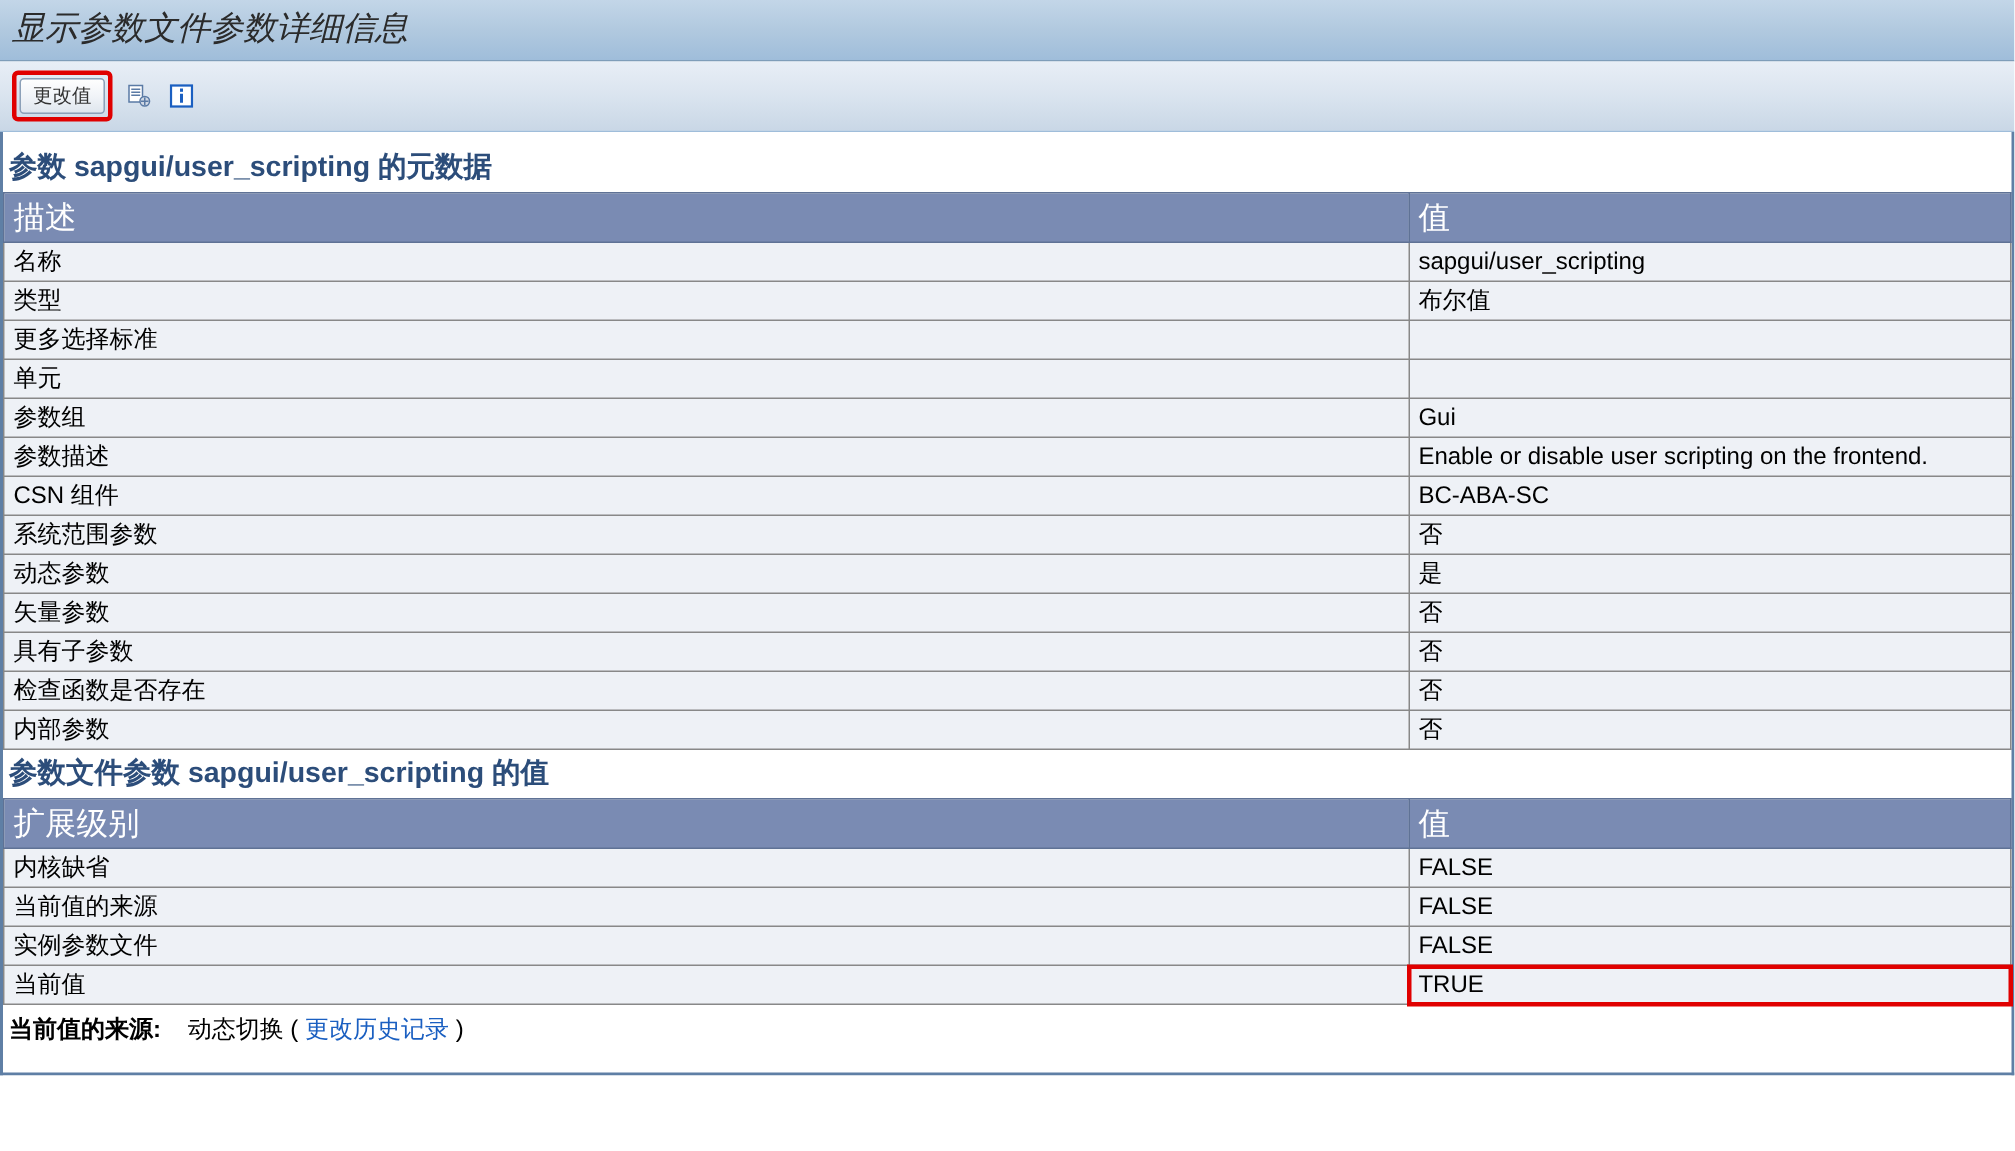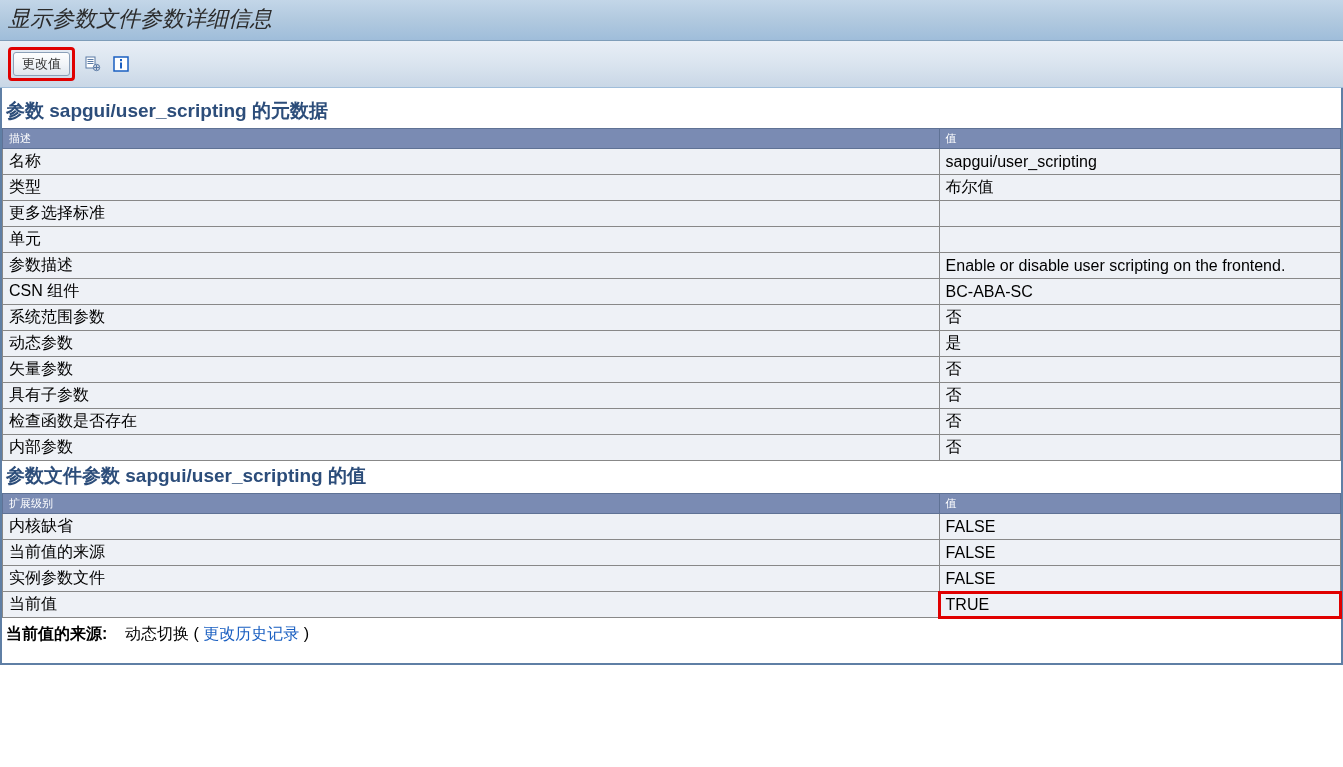--- a/index.html
+++ b/index.html
@@ -70,21 +70,21 @@
   }
   table.data col.col-label { width: 70%; }
   table.data col.col-value { width: 30%;  }
   table.data th {
     background: #7a8bb3;
     color: #ffffff;
     text-align: left;
     font-weight: normal;
     padding: 2px 6px;
     border: 1px solid #5f7295;
-    font-size: 11px;
+    font-size: 21px;
   }
   table.data td {
     border: 1px solid #888888;
     padding: 2px 6px;
     background: #eef1f6;
     font-size: 16px;
     height: 26px;
   }
   table.data td.label {
     font-weight: normal;
@@ -162,20 +162,24 @@
         </tr>
         <tr>
           <td class="label">更多选择标准</td>
           <td class="value"></td>
         </tr>
         <tr>
           <td class="label">单元</td>
           <td class="value"></td>
         </tr>
         <tr>
+          <td class="label">参数组</td>
+          <td class="value">Gui</td>
+        </tr>
+        <tr>
           <td class="label">参数描述</td>
           <td class="value">Enable or disable user scripting on the frontend.</td>
         </tr>
         <tr>
           <td class="label">CSN 组件</td>
           <td class="value">BC-ABA-SC</td>
         </tr>
         <tr>
           <td class="label">系统范围参数</td>
           <td class="value">否</td>

